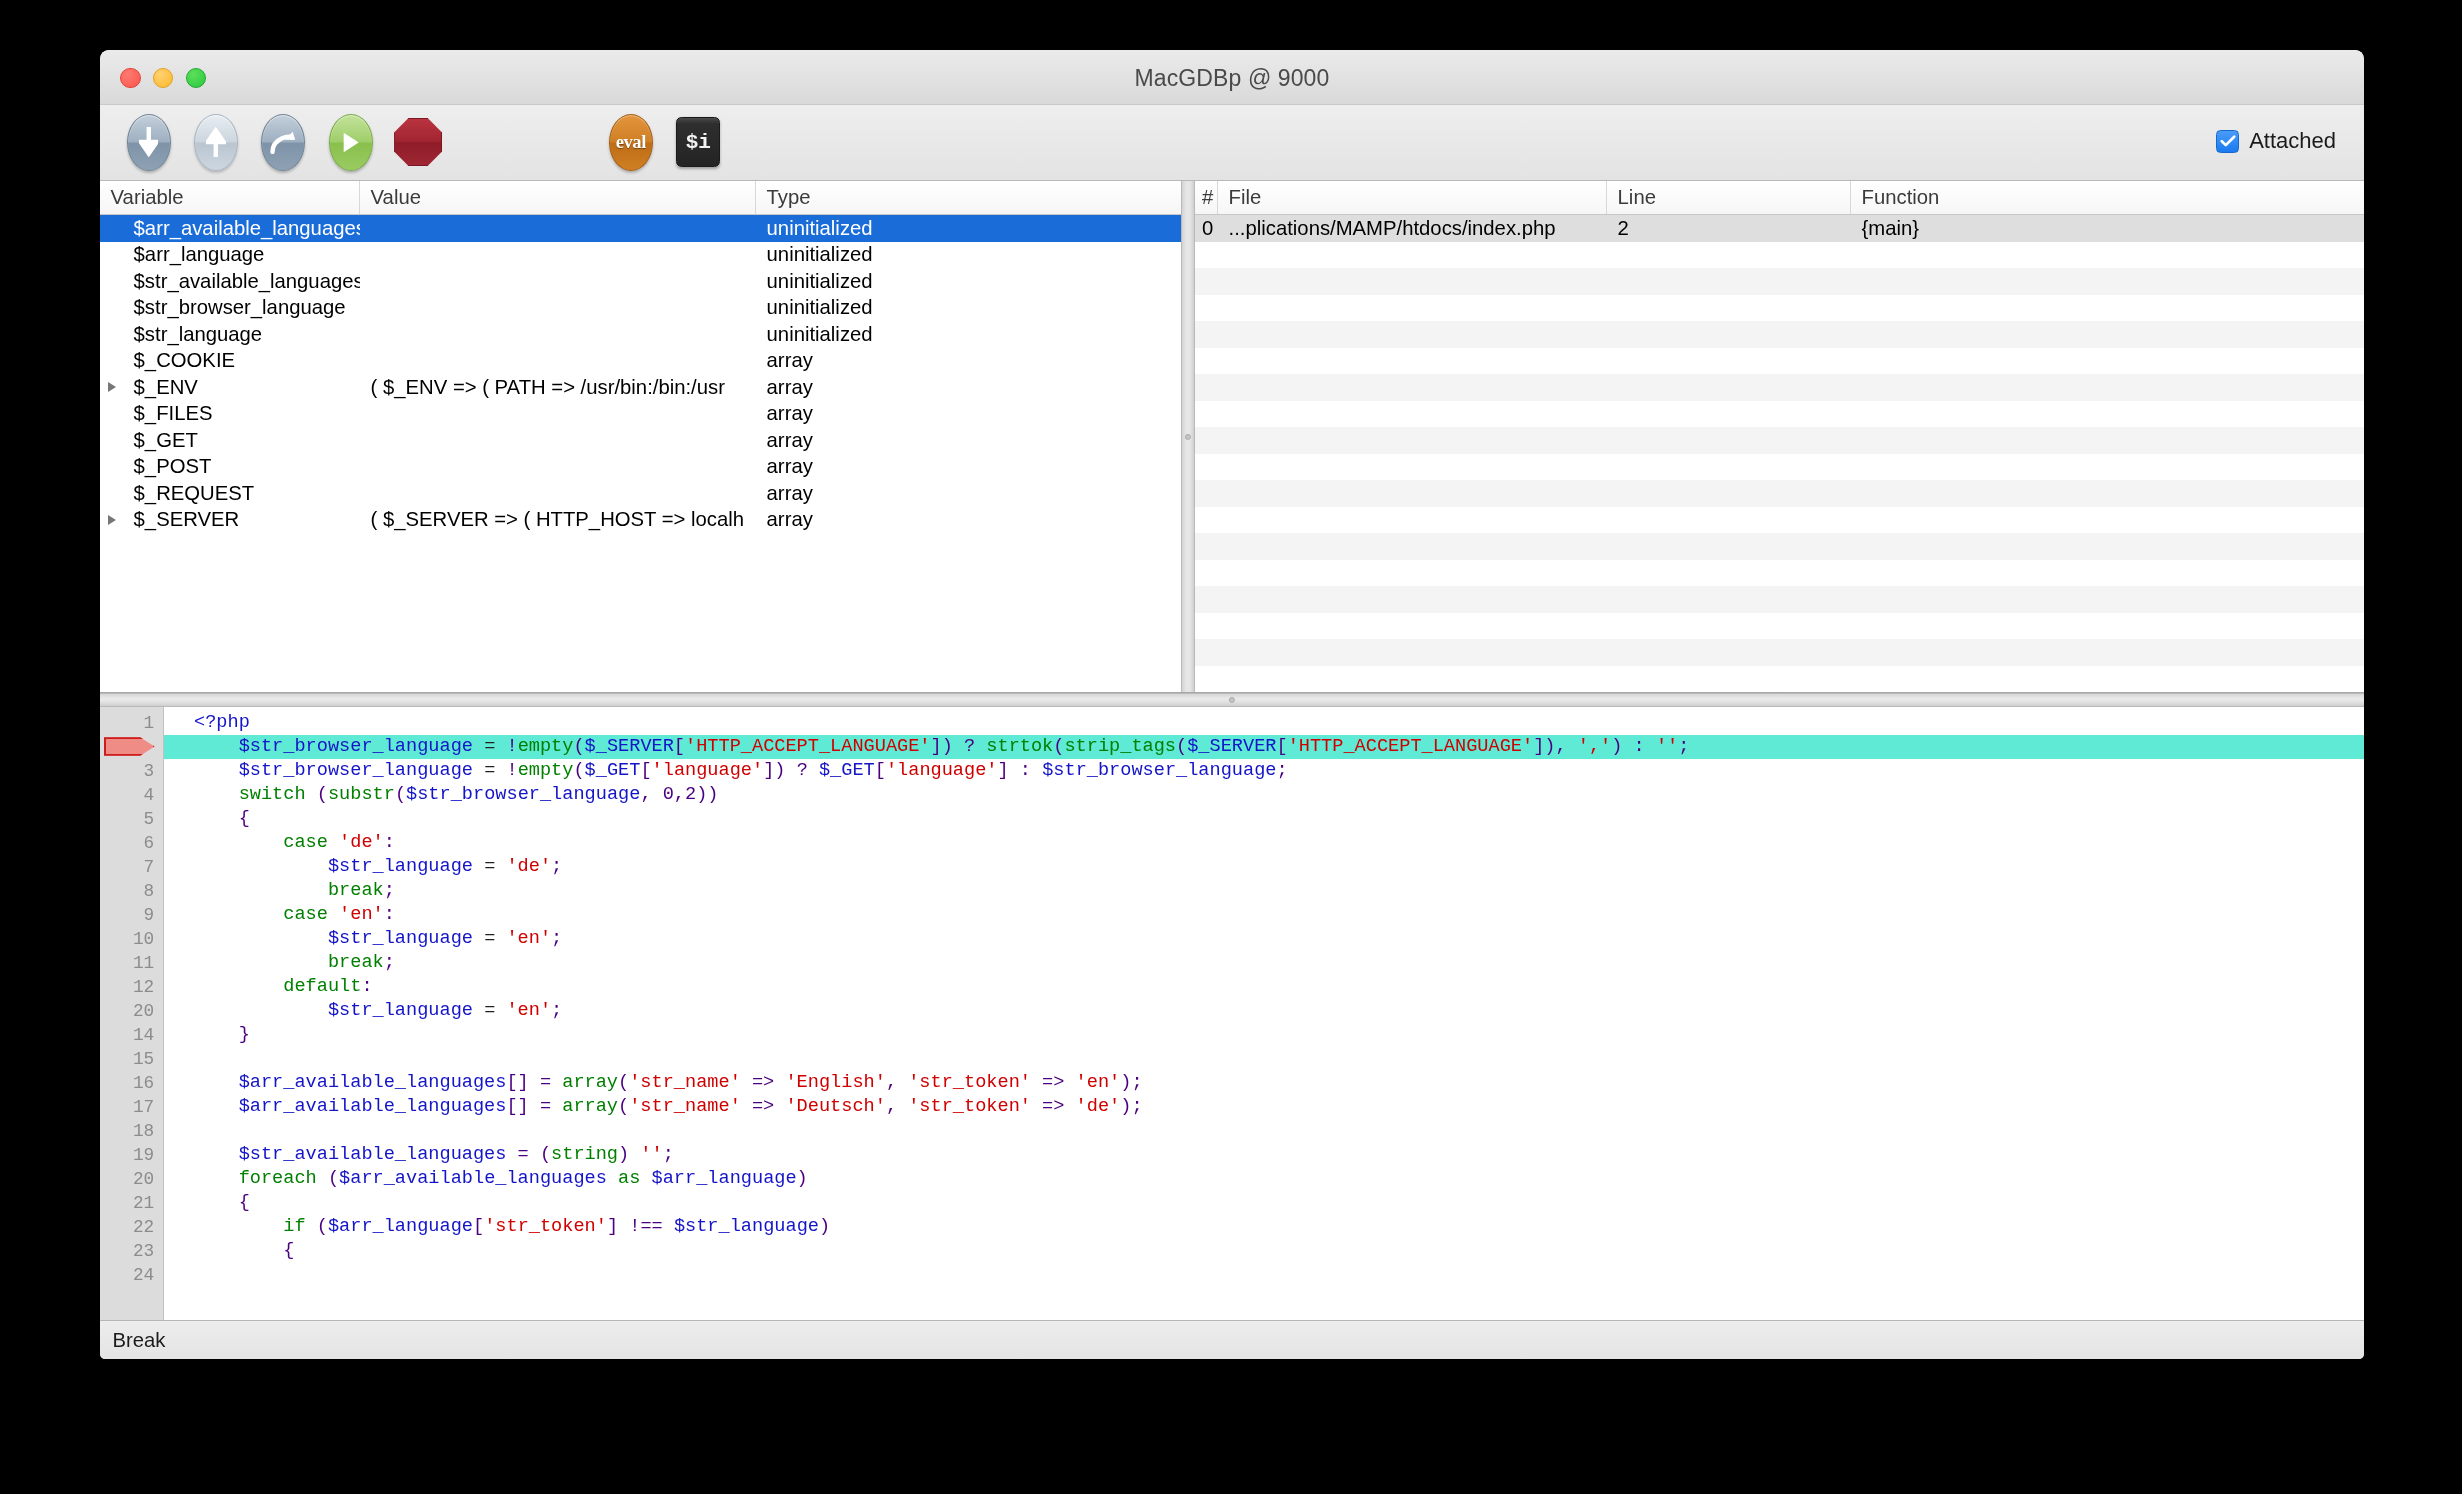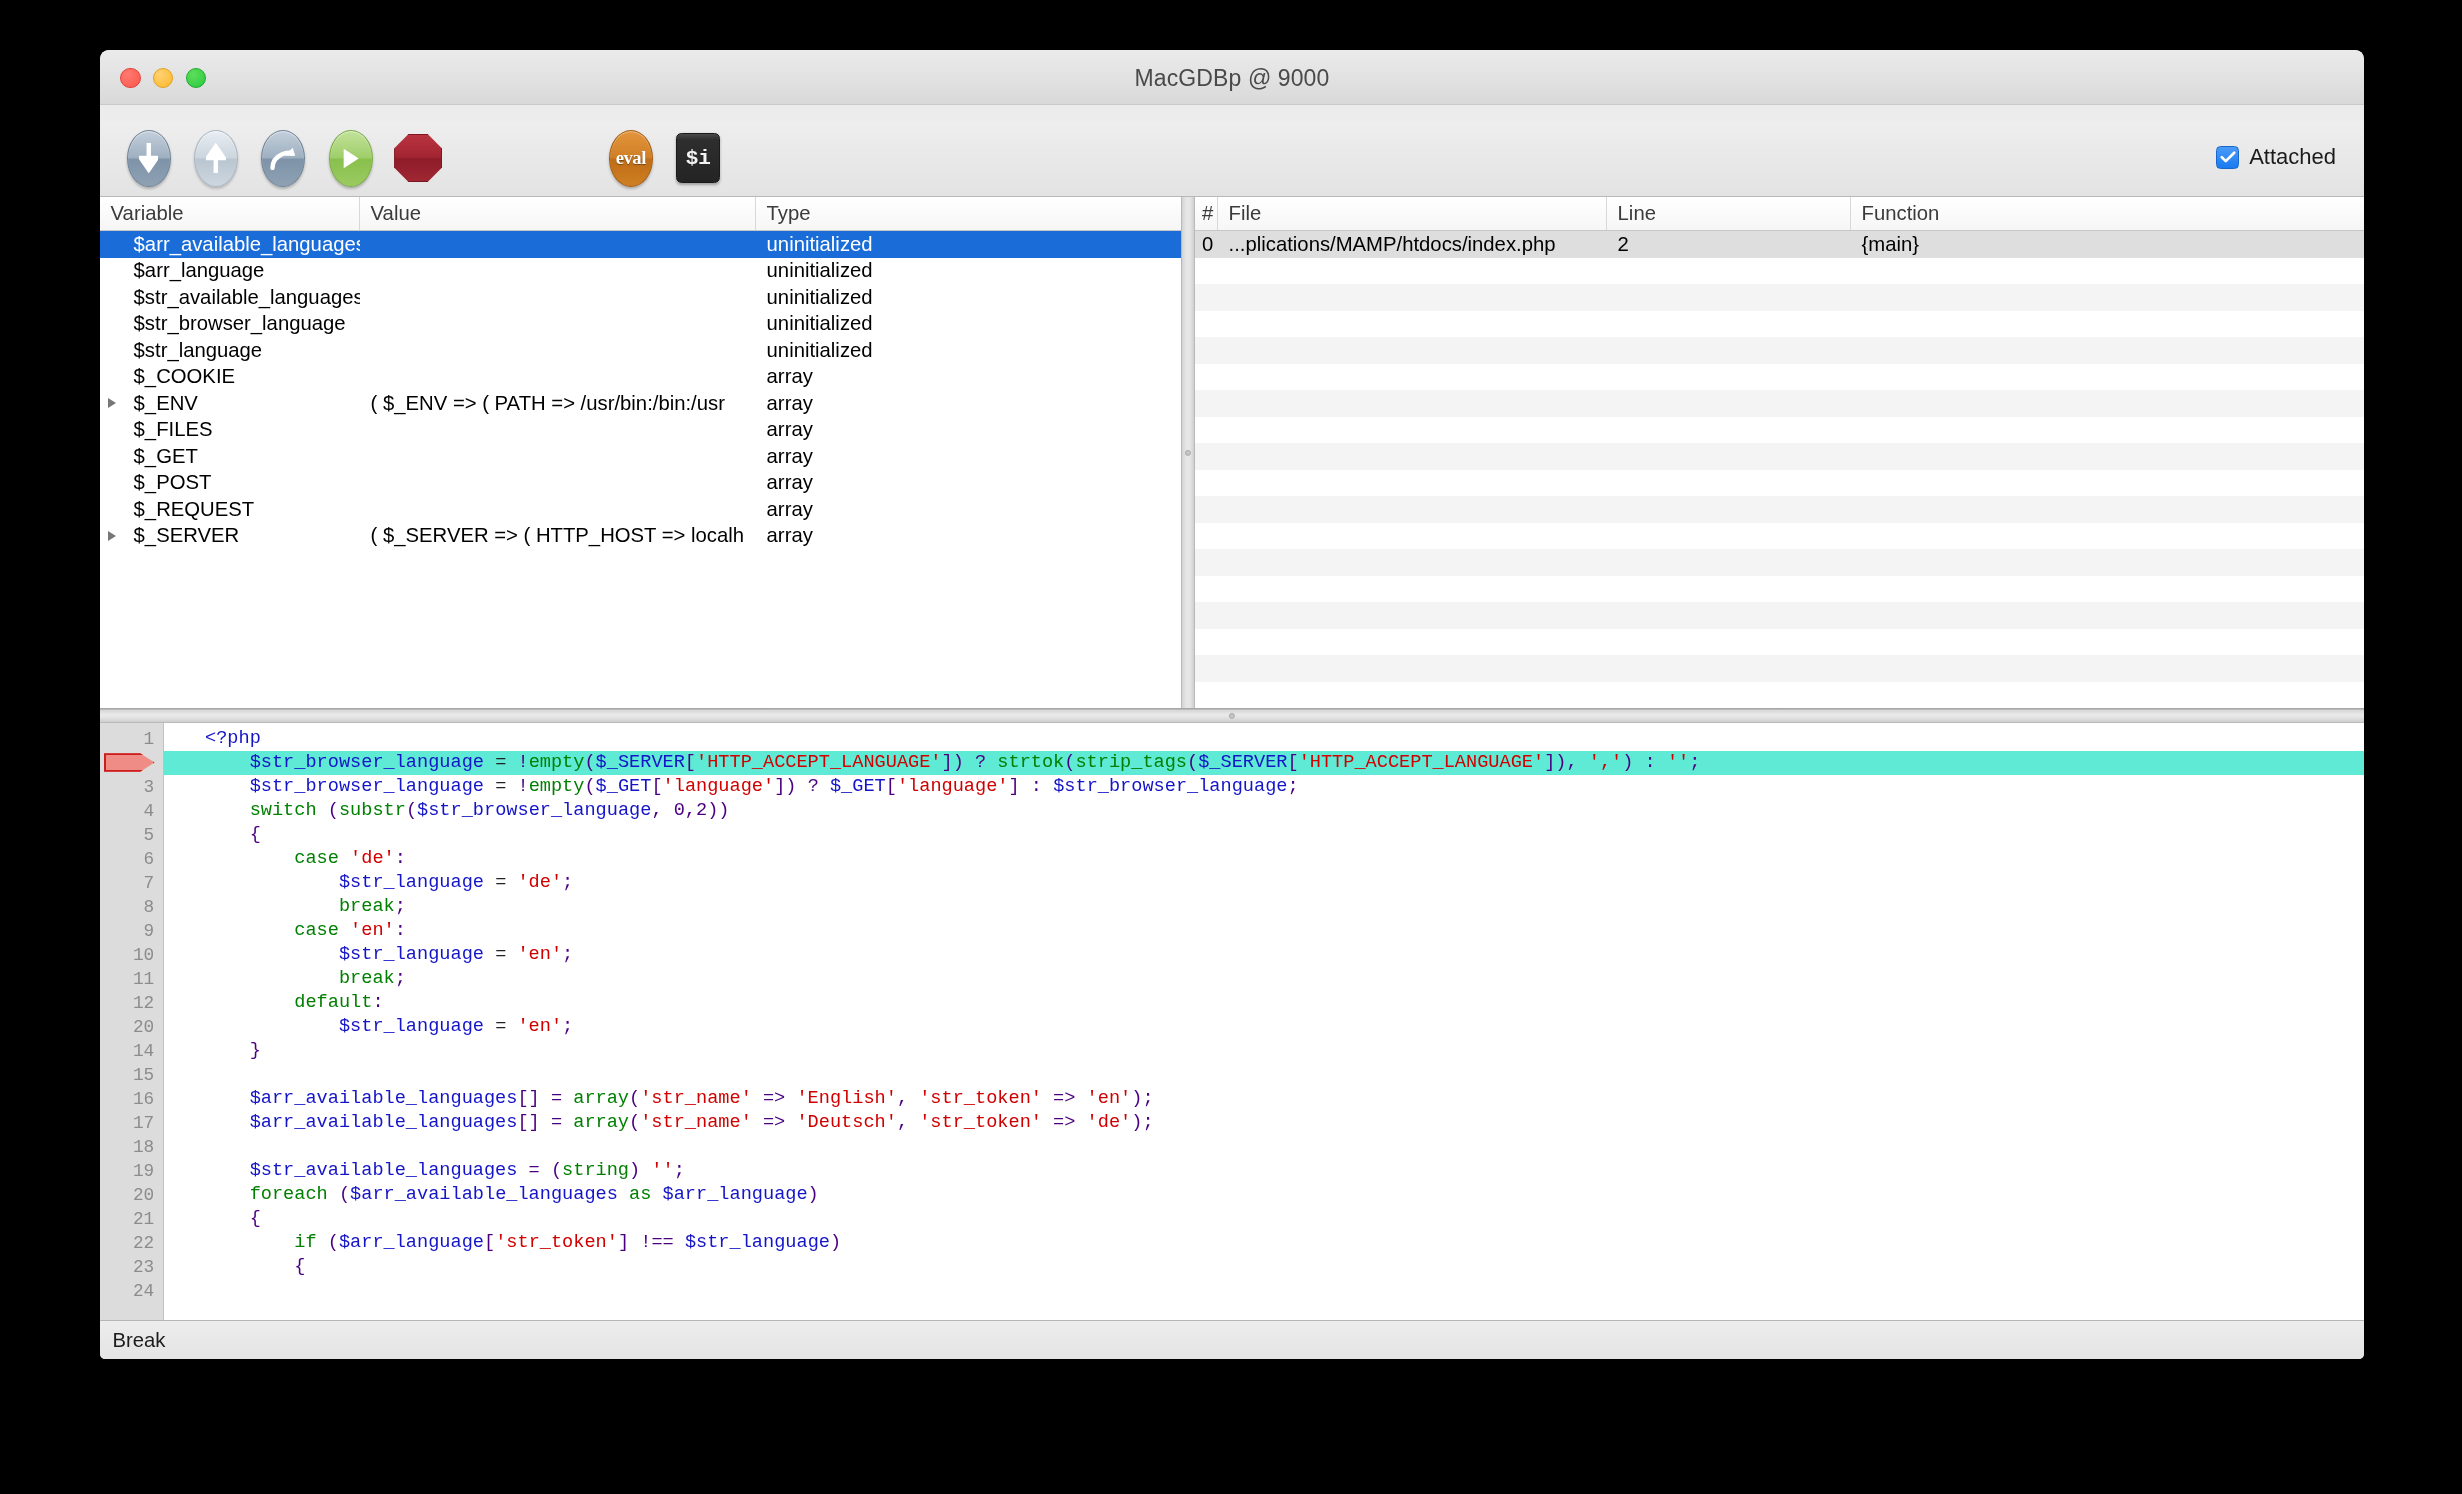--- a/index.html
+++ b/index.html
@@ -46,21 +46,20 @@
     letter-spacing: 0.1px;
   }
 
   
   #toolbar {
     position: relative;
     height: 76px;
     flex: 0 0 76px;
     background: linear-gradient(to bottom, #eeeeee 0%, #e3e3e3 100%);
     border-bottom: 0.9px solid #b8b8b8;
-    margin-top: 16px;
   }
   #tb-left {
     position: absolute; left: 21px; top: 7px;
     display: flex; align-items: center; gap: 12.4px;
   }
   .tbbtn {
     width: 55px; height: 60px;
     display: flex; align-items: center; justify-content: center;
     background: transparent; border: none; cursor: pointer;
   }
@@ -246,21 +245,21 @@
     clip-path: polygon(0% 0%, 72% 0%, 100% 50%, 72% 100%, 0% 100%);
   }
   #code {
     flex: 1; padding-top: 3.5px; overflow: hidden;
   }
   .cline {
     height: 24px; line-height: 24px;
     font-family: "Liberation Mono", monospace;
     font-size: 18.6px;
     white-space: pre;
-    padding-left: 41px;
+    padding-left: 30px;
     color: #000;
   }
   .cline.hl { background: #5eead4; }
   .kw  { color: #007f00; }
   .var { color: #1414c8; }
   .str { color: #d00000; }
   .pun { color: #4b0082; }
   .plain { color: #222; }
 
   

